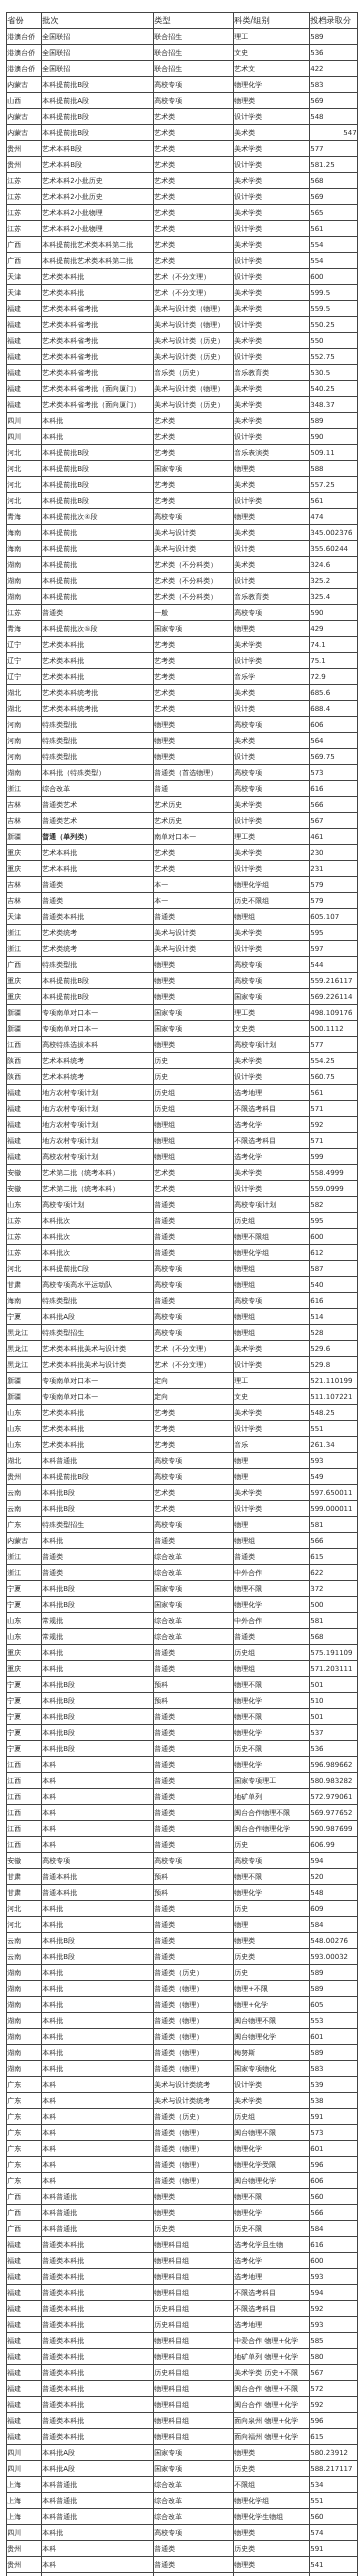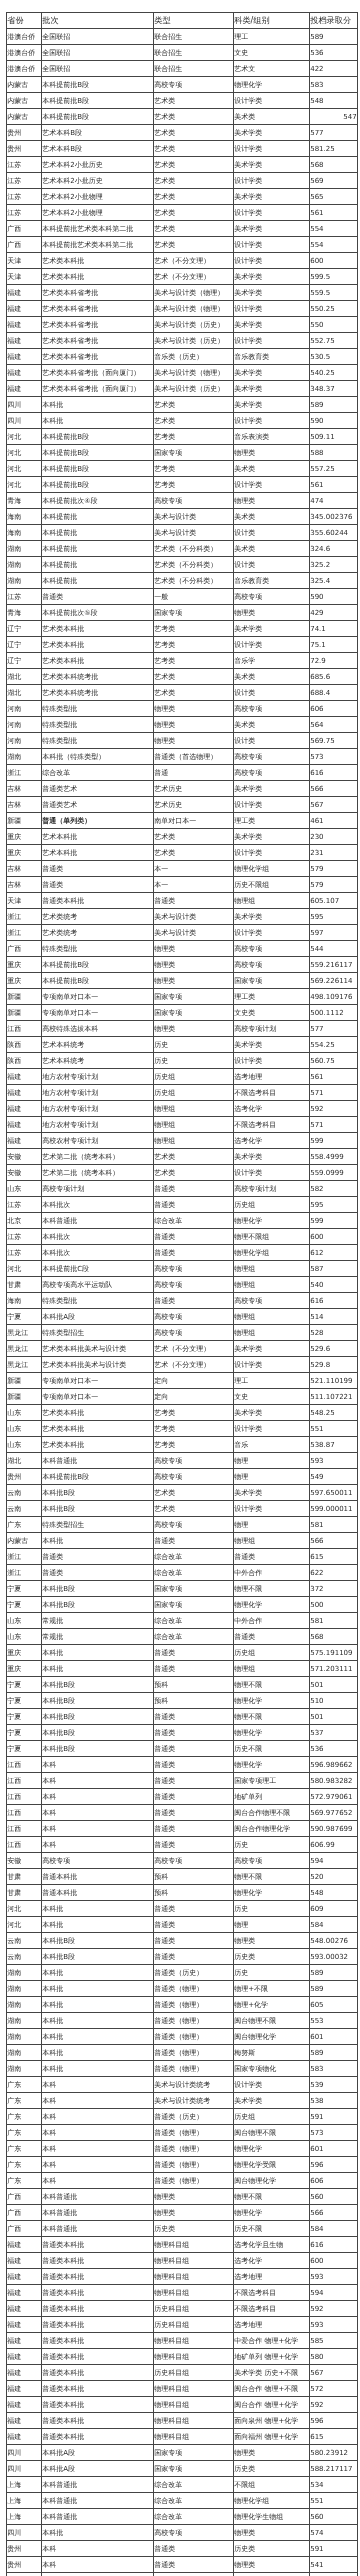--- a/index.html
+++ b/index.html
@@ -58,20 +58,27 @@
           <td style="height: 15px;">422</td>
         </tr>
         <tr>
           <td style="height: 15px;">内蒙古</td>
           <td style="height: 15px;">本科提前批B段</td>
           <td style="height: 15px;">高校专项</td>
           <td style="height: 15px;">物理化学</td>
           <td style="height: 15px;">583</td>
         </tr>
         <tr>
+          <td style="height: 15px;">山西</td>
+          <td style="height: 15px;">本科提前批A段</td>
+          <td style="height: 15px;">高校专项</td>
+          <td style="height: 15px;">物理类</td>
+          <td style="height: 15px;">569</td>
+        </tr>
+        <tr>
           <td style="height: 15px;">内蒙古</td>
           <td style="height: 15px;">本科提前批B段</td>
           <td style="height: 15px;">艺术类</td>
           <td style="height: 15px;">设计学类</td>
           <td style="height: 15px;">548</td>
         </tr>
         <tr>
           <td style="height: 15px;">内蒙古</td>
           <td style="height: 15px;">本科提前批B段</td>
           <td style="height: 15px;">艺术类</td>
@@ -548,27 +555,20 @@
           <td style="height: 15px;">582</td>
         </tr>
         <tr>
           <td style="height: 15px;">江苏</td>
           <td style="height: 15px;">本科批次</td>
           <td style="height: 15px;">普通类</td>
           <td style="height: 15px;">历史组</td>
           <td style="height: 15px;">595</td>
         </tr>
         <tr>
-          <td style="height: 15px;">北京</td>
-          <td style="height: 15px;">本科普通批</td>
-          <td style="height: 15px;">综合改革</td>
-          <td style="height: 15px;">物理化学</td>
-          <td style="height: 15px;">599</td>
-        </tr>
-        <tr>
           <td style="height: 15px;">江苏</td>
           <td style="height: 15px;">本科批次</td>
           <td style="height: 15px;">普通类</td>
           <td style="height: 15px;">物理不限组</td>
           <td style="height: 15px;">600</td>
         </tr>
         <tr>
           <td style="height: 15px;">江苏</td>
           <td style="height: 15px;">本科批次</td>
           <td style="height: 15px;">普通类</td>
@@ -650,21 +650,21 @@
           <td style="height: 15px;">艺术类本科批</td>
           <td style="height: 15px;">艺考类</td>
           <td style="height: 15px;">设计学类</td>
           <td style="height: 15px;">551</td>
         </tr>
         <tr>
           <td style="height: 15px;">山东</td>
           <td style="height: 15px;">艺术类本科批</td>
           <td style="height: 15px;">艺考类</td>
           <td style="height: 15px;">音乐</td>
-          <td style="height: 15px;">538.87</td>
+          <td style="height: 15px;">261.34</td>
         </tr>
         <tr>
           <td style="height: 15px;">湖北</td>
           <td style="height: 15px;">本科普通批</td>
           <td style="height: 15px;">高校专项</td>
           <td style="height: 15px;">物理</td>
           <td style="height: 15px;">593</td>
         </tr>
         <tr>
           <td style="height: 15px;">贵州</td>

